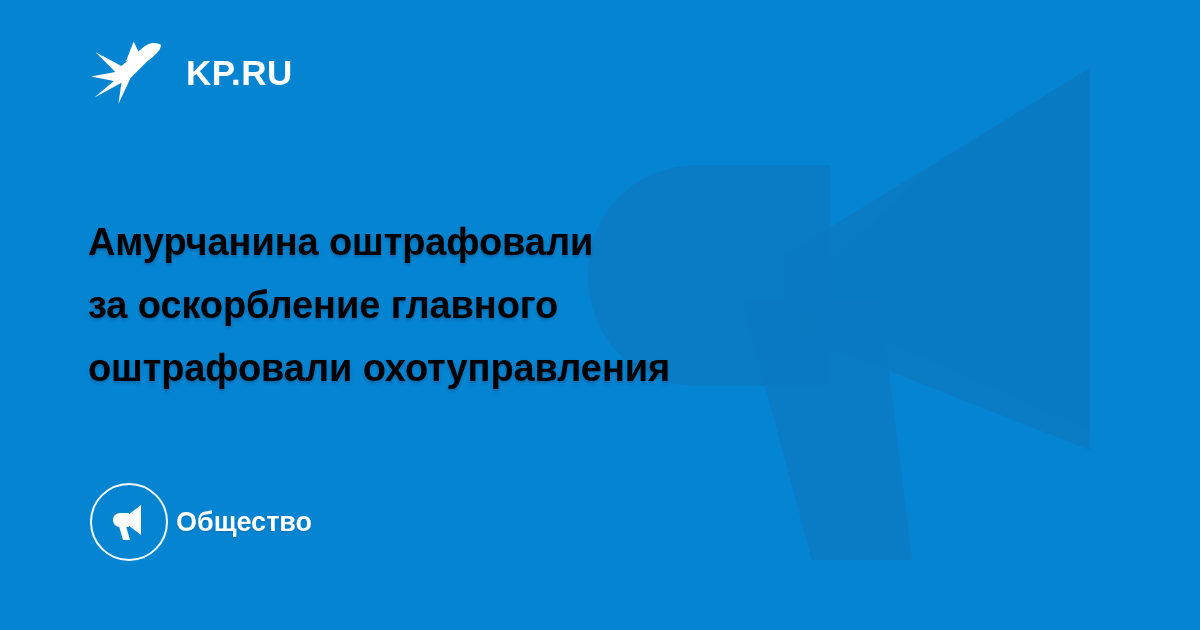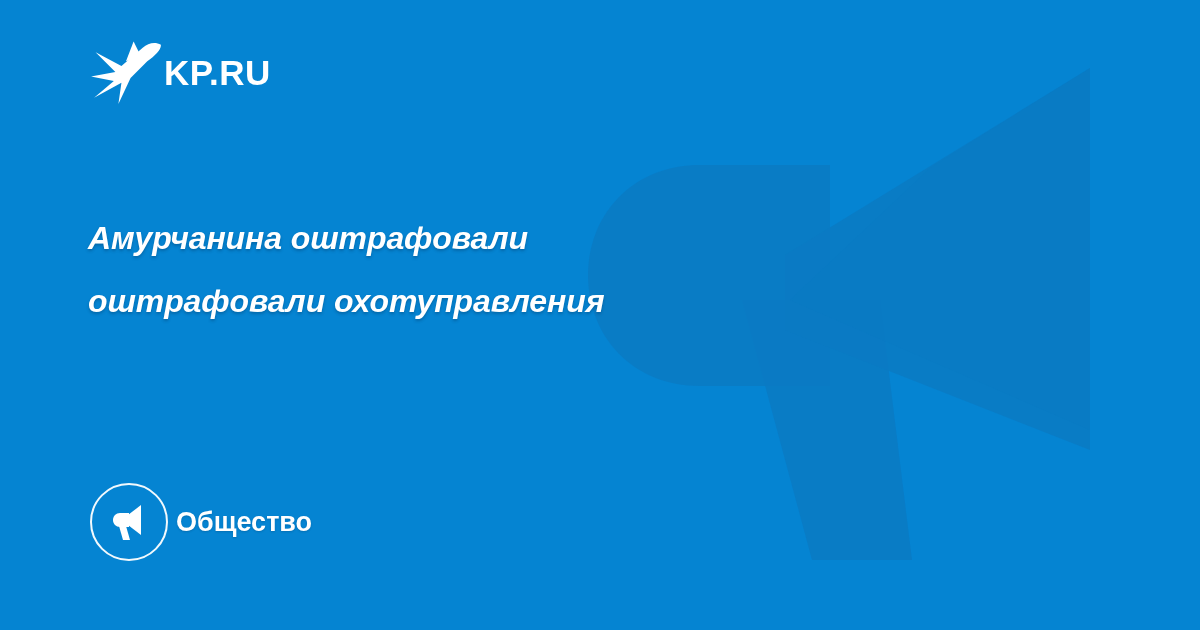--- a/index.html
+++ b/index.html
@@ -27,20 +27,21 @@
     pointer-events: none;
   }
 
   
   .brand {
     position: absolute;
     left: 88px;
     top: 34px;
     display: flex;
     align-items: center;
+    gap: 22px;
     height: 76px;
   }
   .brand-mark {
     width: 76px;
     height: 76px;
     display: block;
   }
   .brand-name {
     color: #ffffff;
     font-size: 35px;
@@ -49,27 +50,26 @@
     line-height: 1;
     white-space: nowrap;
   }
 
   
   .headline {
     position: absolute;
     left: 88px;
     top: 186px;
     width: 880px;
-    color: #ffffff;
-    font-size: 32px;
+    color: #000000;
+    font-size: 38px;
     font-weight: 700;
     line-height: 63px;
     letter-spacing: -0.1px;
     text-shadow: 0 2px 3px rgba(0, 40, 75, 0.30);
-    font-style: italic;
   }
   .headline-line {
     display: block;
     white-space: nowrap;
   }
 
   
   .category {
     position: absolute;
     left: 90px;
@@ -140,20 +140,21 @@
                  C 88 28, 96 22, 96 14 Z"></path>
 
         <path d="M60 10 L70 30 L50 36 Z"></path>
       </g>
     </svg>
     <span class="brand-name">KP.RU</span>
   </div>
 
   <h1 class="headline">
     <span class="headline-line">Амурчанина оштрафовали</span>
+    <span class="headline-line">за оскорбление главного</span>
     <span class="headline-line">оштрафовали охотуправления</span>
   </h1>
 
   <div class="category">
     <span class="category-circle">
       <svg width="42" height="42" viewBox="0 0 42 42" aria-hidden="true">
         <g fill="#ffffff">
 
           <path d="M33 4 L33 34 L20 24 L20 14 Z"></path>
 

